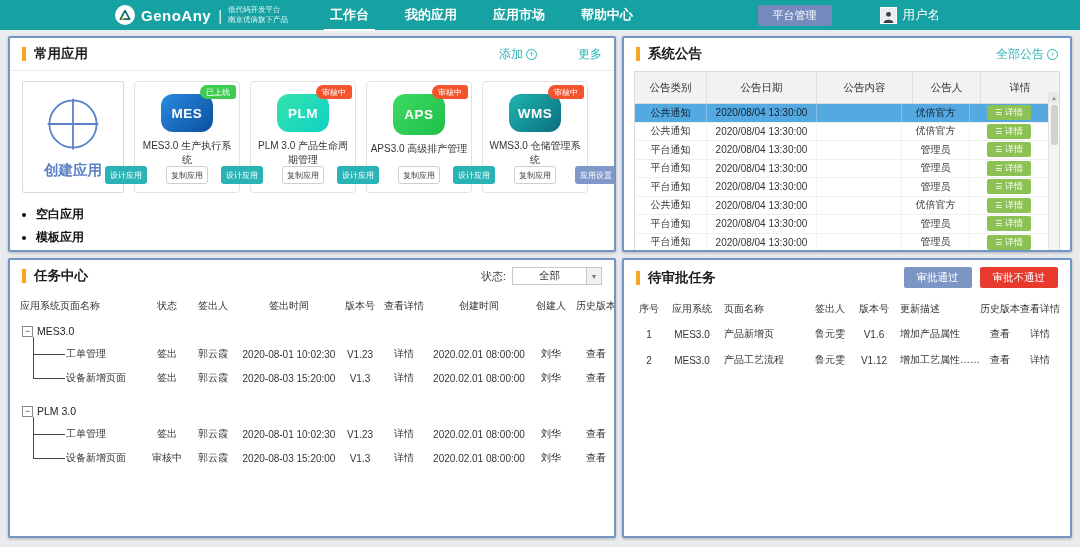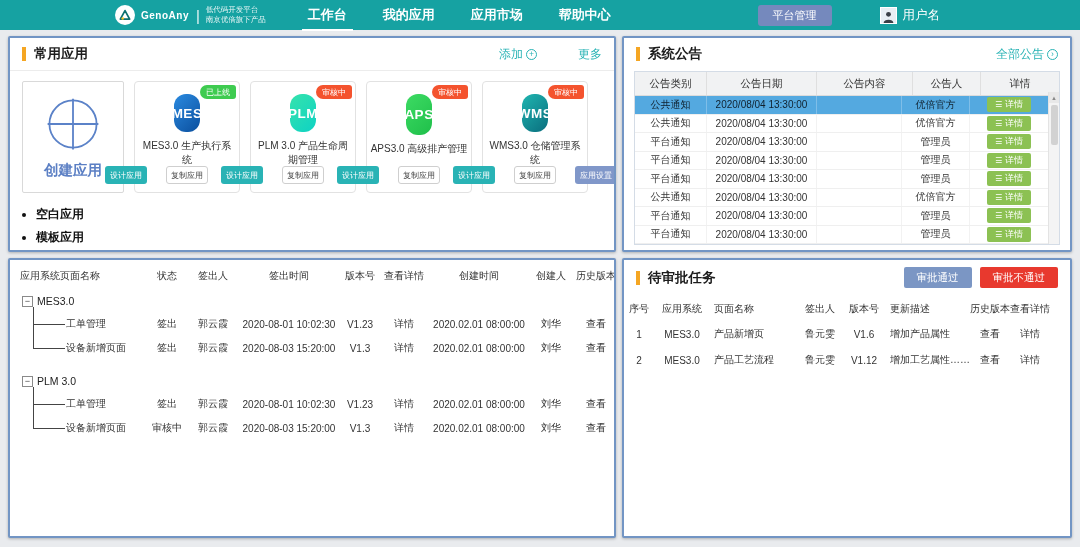--- a/index.html
+++ b/index.html
@@ -7,21 +7,21 @@
   body {
     background:#e9ebee;
     font-family:"Liberation Sans","DejaVu Sans",sans-serif;
     overflow:hidden;
   }
   
   .topbar { height:30px; background:#16a2a2; display:flex; align-items:center; color:#fff; }
   .logo-wrap { margin-left:115px; display:flex; align-items:center; }
   .logo-circle { width:20px; height:20px; border-radius:50%; background:#fff; display:flex; align-items:center; justify-content:center; position:relative; }
   .logo-circle svg { width:14px; height:14px; }
-  .logo-text { font-size:10px; font-weight:bold; letter-spacing:.5px; margin-left:6px; }
+  .logo-text { font-size:15px; font-weight:bold; letter-spacing:.5px; margin-left:6px; }
   .logo-div { font-size:15px; font-weight:300; margin:0 6px 0 7px; opacity:.9; }
   .tagline { font-size:7.5px; line-height:1.3; opacity:.9; }
   .main-nav { display:flex; gap:32px; margin-left:40px; font-size:13px; font-weight:bold; }
   .nav-item { cursor:pointer; position:relative; padding:4px 2px; }
   .nav-item.active::after { content:''; position:absolute; left:-4px; right:-4px; bottom:-3px; height:2px; background:#fff; }
   .topbar-right { margin-left:auto; display:flex; align-items:center; margin-right:140px; }
   .platform-btn { background:#7589bd; color:#fff; font-size:11px; padding:3px 15px; border-radius:3px; border:none; cursor:pointer; }
   .user-wrap { display:flex; align-items:center; margin-left:48px; gap:6px; }
   .avatar { width:17px; height:17px; background:#e8eef4; border:1px solid #fff; display:flex; align-items:flex-end; justify-content:center; overflow:hidden; }
   .avatar svg { width:13px; height:13px; }
@@ -39,31 +39,31 @@
   
   .apps-body { display:flex; padding:10px 12px 0; gap:10px; }
   .create-col { width:102px; flex:none; }
   .create-card { width:102px; height:112px; border:1px solid #d9d9d9; border-radius:2px; display:flex; flex-direction:column; align-items:center; justify-content:center; gap:8px; cursor:pointer; }
   .create-card svg { width:58px; height:58px; }
   .create-label { color:#5b7fc4; font-size:14.5px; font-weight:bold; }
   .bullets { margin-top:10px; padding-left:14px; }
   .bullets li { font-size:12px; font-weight:bold; color:#111; line-height:1.9; }
   .app-card { width:106px; height:112px; border:1px solid #e2e2e2; border-radius:4px; position:relative; display:flex; flex-direction:column; align-items:center; padding-top:12px; background:#fff; }
   .badge { position:absolute; top:3px; right:3px; color:#fff; font-size:8px; padding:1.5px 6px; border-radius:7px 3px 3px 7px; }
-  .app-icon { width:26px; height:46px; border-radius:12px; display:flex; align-items:center; justify-content:center; color:#fff; font-weight:bold; font-size:13.5px; letter-spacing:.5px; }
+  .app-icon { width:52px; height:46px; border-radius:12px; display:flex; align-items:center; justify-content:center; color:#fff; font-weight:bold; font-size:13.5px; letter-spacing:.5px; }
   .app-name { font-size:10px; color:#333; text-align:center; margin-top:7px; line-height:1.35; height:27px; padding:0 3px; }
   .card-btns { display:flex; gap:19px; margin-top:auto; margin-bottom:8px; }
   .cbtn { font-size:8px; padding:2.5px 4px; border-radius:3px; cursor:pointer; border:1px solid transparent; white-space:nowrap; }
   .cbtn.b0 { background:#29b3b5; color:#fff; }
   .cbtn.b1 { background:#fff; color:#444; border-color:#cfcfcf; }
   .cbtn.b2 { background:#8097c9; color:#fff; }
   
   .ann-body { padding:3px 10px 8px; flex:1; display:flex; flex-direction:column; }
   .ann-table { flex:1; border:1px solid #d4dce6; display:flex; flex-direction:column; position:relative; }
-  .ann-hrow { display:grid; grid-template-columns:72px 110px 1fr 68px 78px; background:#f1f2f3; border-bottom:1px solid #dcdcdc; height:24px; }
+  .ann-hrow { display:grid; grid-template-columns:72px 110px 1fr 68px 78px; background:#f1f2f3; border-bottom:1px solid #dcdcdc; height:32px; }
   .ann-hrow > div { font-size:10.5px; color:#333; display:flex; align-items:center; justify-content:center; border-right:1px solid #dfdfdf; }
   .ann-hrow > div:last-child { border-right:none; }
   .ann-rows { flex:1; overflow:hidden; margin-right:11px; }
   .ann-row { display:grid; grid-template-columns:72px 110px 1fr 68px 78px; height:18.5px; border-bottom:1px solid #efefef; background:#fff; }
   .ann-row > div { font-size:10px; color:#333; display:flex; align-items:center; justify-content:center; border-right:1px solid #f2f2f2; overflow:hidden; }
   .ann-row > div:last-child { border-right:none; }
   .ann-row.selected { background:#54a9e0; }
   .ann-row.selected > div { border-right-color:rgba(255,255,255,.25); color:#10212e; }
   .detail-btn { background:#8cc153; color:#fff; font-size:9px; padding:1px 8px; border-radius:2px; display:inline-flex; align-items:center; gap:3px; cursor:pointer; line-height:1.4; }
   .detail-btn .lns { font-size:8px; }
@@ -88,21 +88,21 @@
   .tc-child { height:24px; position:relative; }
   .tc-child::before { content:''; position:absolute; left:13px; top:12px; width:32px; border-top:1px solid #444; }
   .tc-child > div { text-align:center; }
   .tc-child > div.pgname { text-align:left; padding-left:6px; }
   .tc-group + .tc-group { margin-top:10px; }
   
   .apr-btns { display:flex; gap:8px; }
   .apr-btn { color:#fff; font-size:10.5px; padding:3.5px 13px; border-radius:2px; border:none; cursor:pointer; }
   .apr-btn.ok { background:#7b96c4; }
   .apr-btn.no { background:#e8392e; }
-  .apr-body { padding:4px 0; font-size:10px; color:#333; }
+  .apr-body { padding:4px 10px; font-size:10px; color:#333; }
   .apr-grid { display:grid; grid-template-columns:30px 56px 88px 44px 44px 84px 40px 40px; align-items:center; }
   .apr-head { height:24px; }
   .apr-head > div { text-align:center; }
   .apr-row { height:26px; }
   .apr-row > div { text-align:center; }
   .apr-row > div.al, .apr-head > div.al { text-align:left; padding-left:4px; }
 </style>
 </head>
 <body>
 
@@ -337,20 +337,33 @@
           </div>
         <div class="vscroll">
           <div class="up">▲</div>
           <div class="thumb"></div>
         </div>
       </div>
     </div>
   </div>
 
   <div class="panel">
+    <div class="panel-header">
+      <span class="hbar"></span>
+      <span class="panel-title">任务中心</span>
+      <span class="header-right">
+        <span class="status-filter">
+          <span>状态:</span>
+          <span class="select-box">
+            <span class="val">全部</span>
+            <span class="arrow">▼</span>
+          </span>
+        </span>
+      </span>
+    </div>
     <div class="tc-body">
       <div class="tc-grid tc-head">
           <div>应用系统</div>
           <div>页面名称</div>
           <div>状态</div>
           <div>签出人</div>
           <div>签出时间</div>
           <div>版本号</div>
           <div>查看详情</div>
           <div>创建时间</div>

